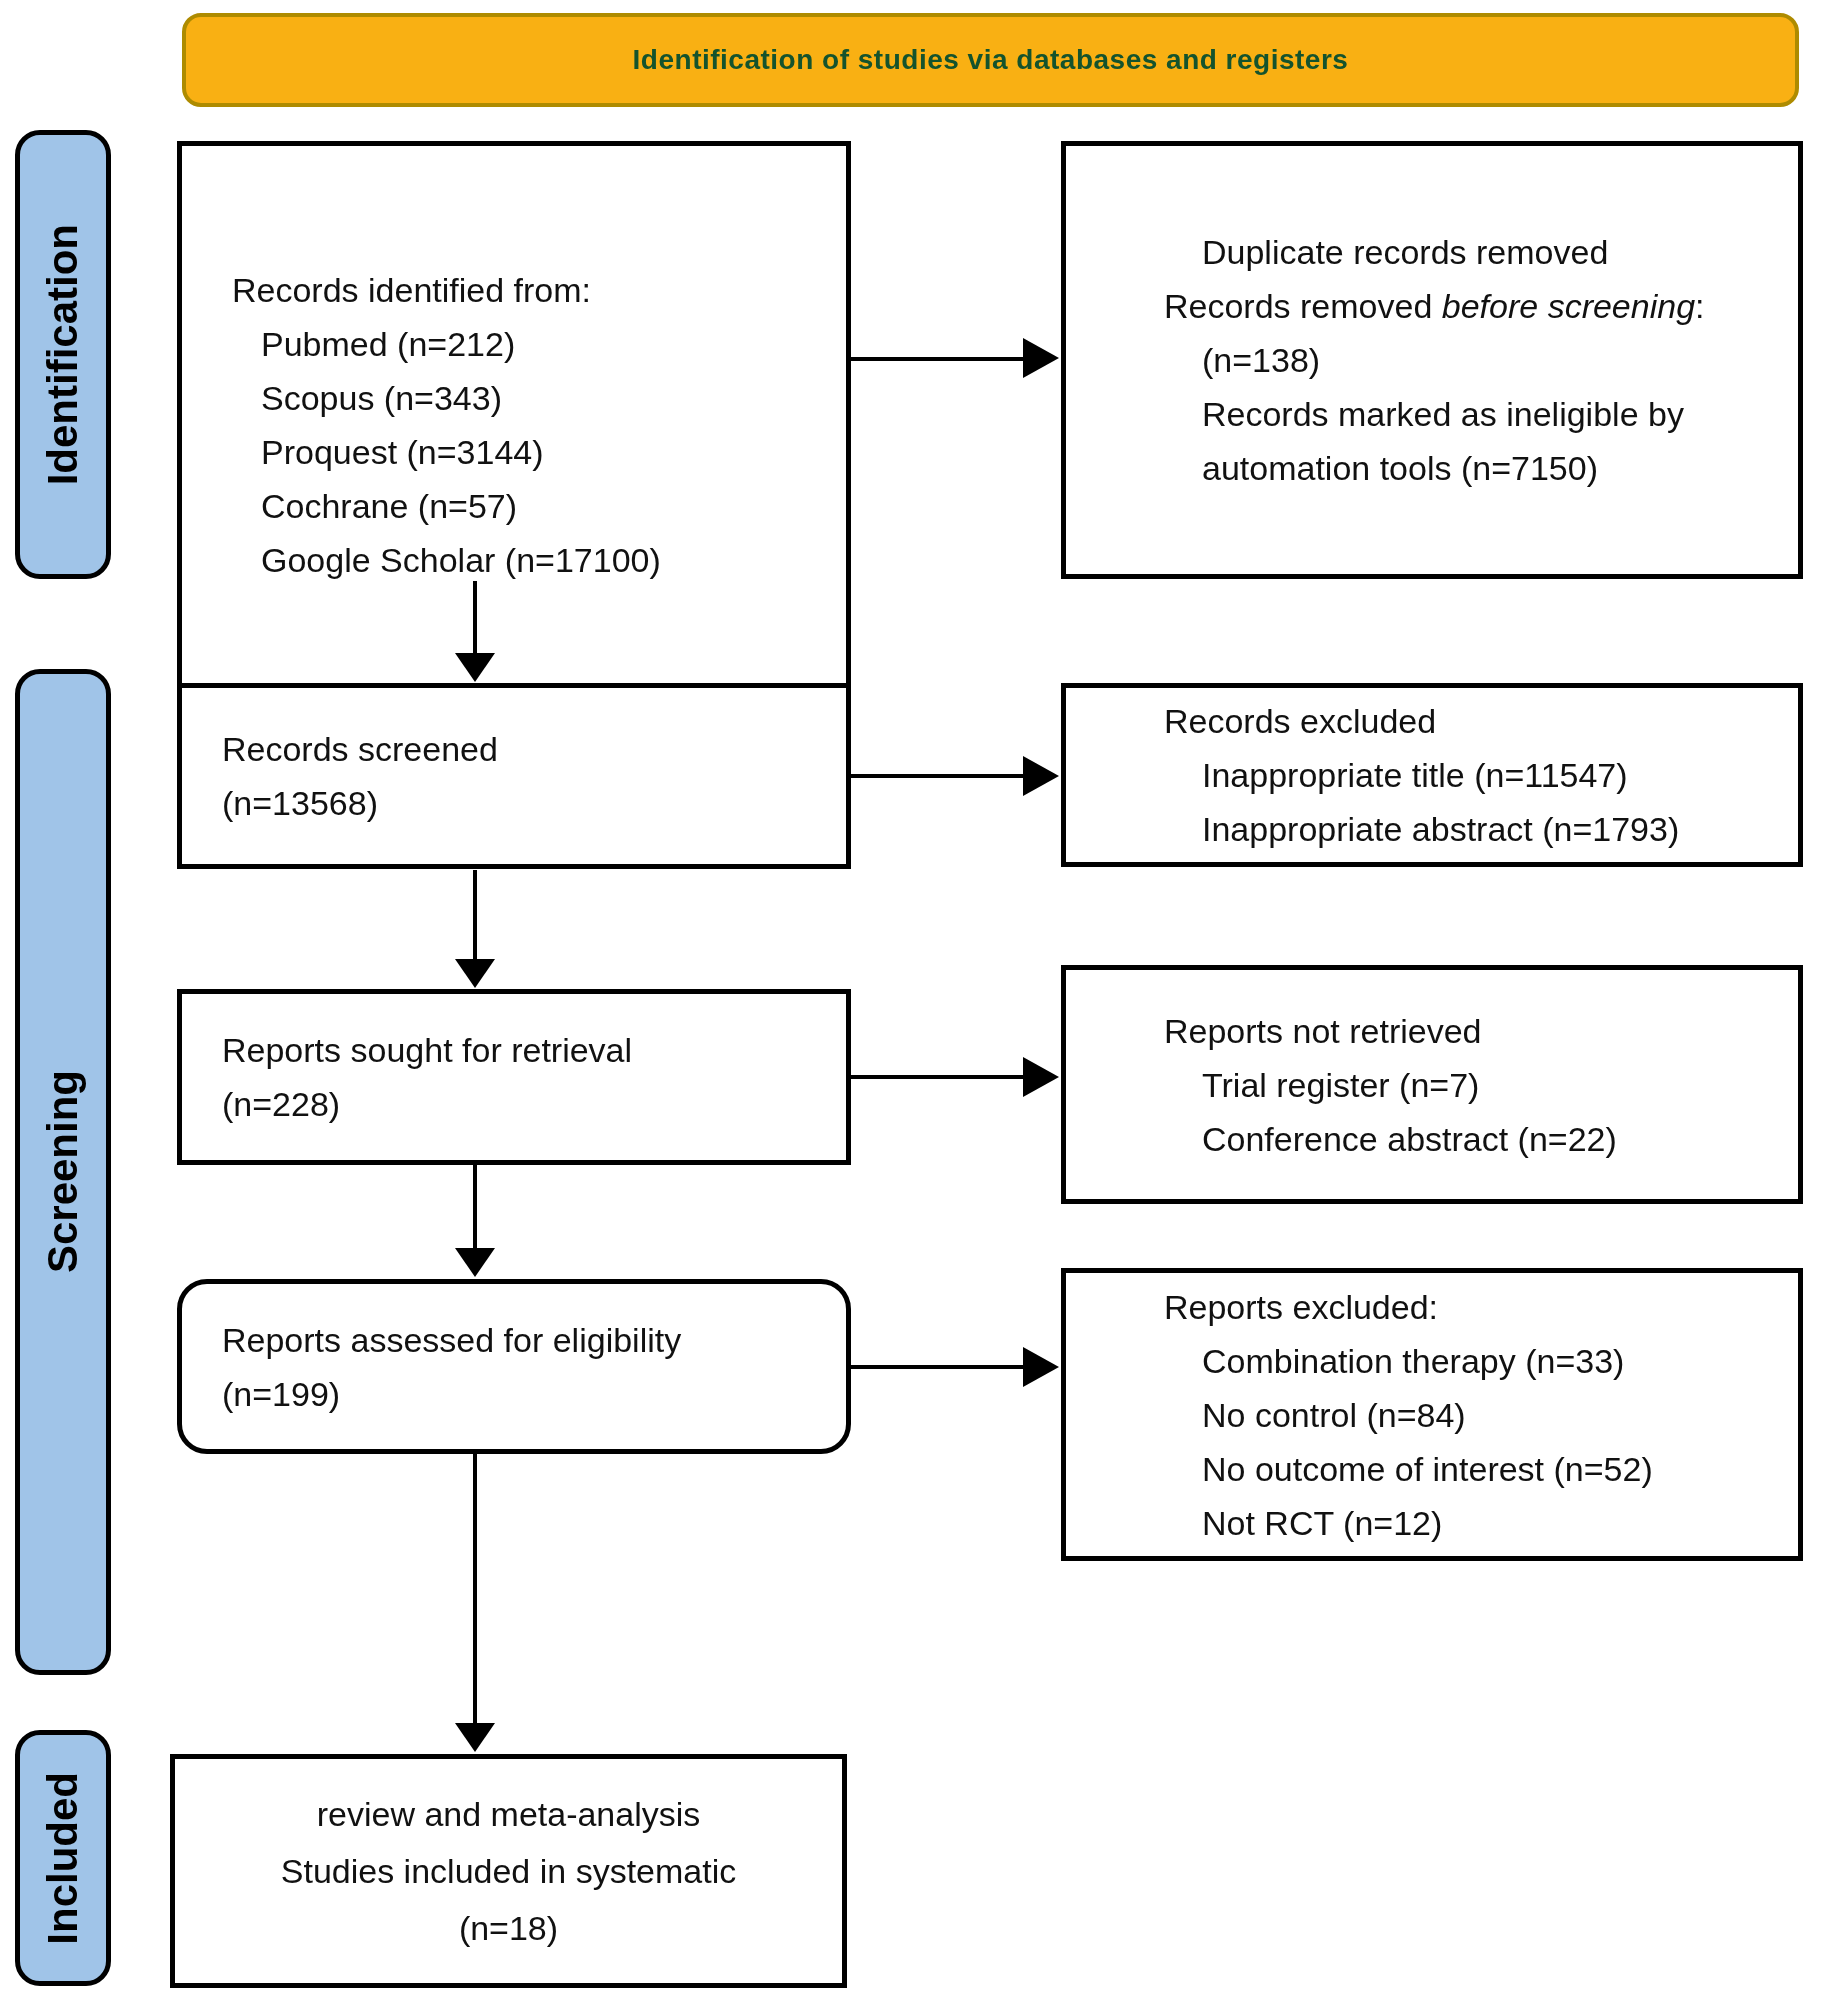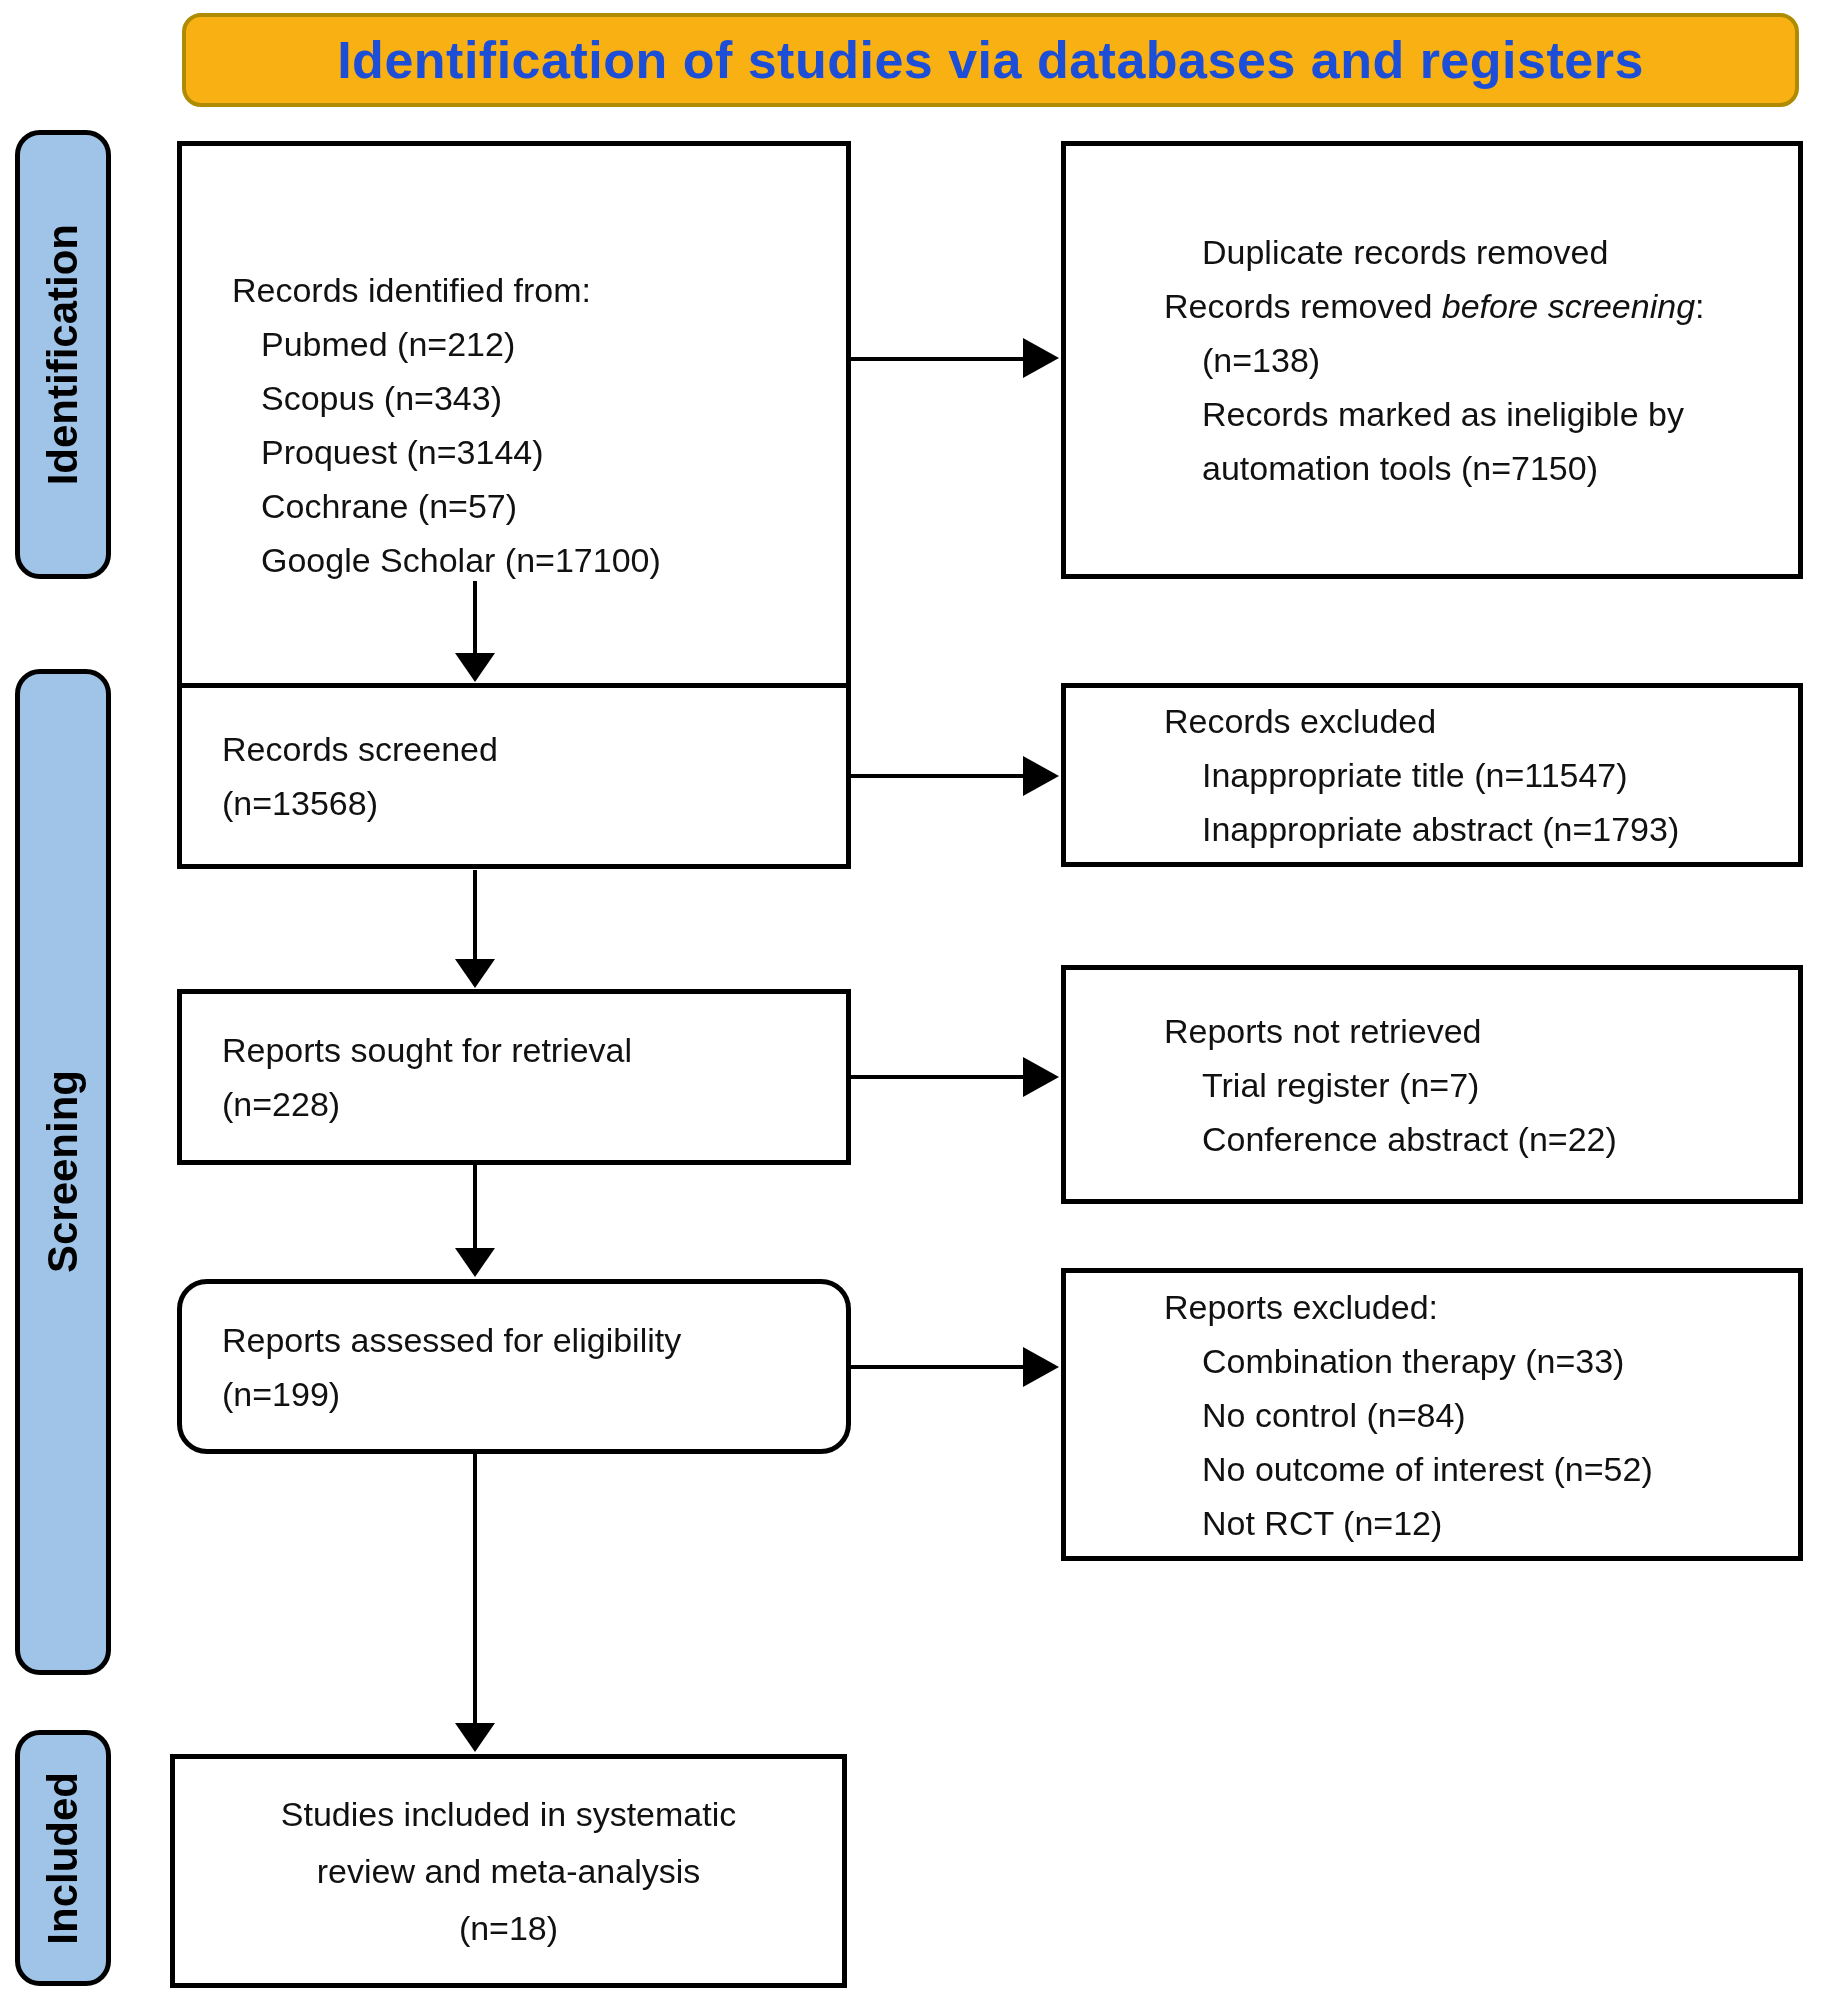--- a/index.html
+++ b/index.html
@@ -12,21 +12,21 @@
   html,body{margin:0;padding:0;background:var(--bg);}
   body{font-family:"Liberation Sans",sans-serif;color:#111;}
   .canvas{position:relative;width:1829px;height:2008px;background:var(--bg);overflow:hidden;}
 
   .banner{
     position:absolute;left:182px;top:13.4px;width:1617px;height:94px;
     background:var(--banner-fill);border:4.8px solid var(--banner-border);
     border-radius:19px;box-sizing:border-box;
     display:flex;align-items:center;justify-content:center;
   }
-  .banner-title{font-size:52px;font-weight:bold;color:#1d4ed8;letter-spacing:0.5px;}
+  .banner-title{font-size:28px;font-weight:bold;color:#14532d;letter-spacing:0.5px;}
 
   .side-bar{
     position:absolute;left:15.3px;width:96px;
     background:var(--sidebar-fill);border:5.7px solid #000;border-radius:25px;
     box-sizing:border-box;display:flex;align-items:center;justify-content:center;
   }
   .side-label{
     writing-mode:vertical-rl;transform:rotate(180deg);
     font-size:42px;font-weight:bold;color:#000;white-space:nowrap;
   }
@@ -130,22 +130,22 @@
 
   <div class="fbox box-right rbox4">
     <div class="line">Reports excluded:</div>
     <div class="line rindent">Combination therapy (n=33)</div>
     <div class="line rindent">No control (n=84)</div>
     <div class="line rindent">No outcome of interest (n=52)</div>
     <div class="line rindent">Not RCT (n=12)</div>
   </div>
 
   <div class="fbox box5">
+    <div class="line">review and meta-analysis</div>
     <div class="line">Studies included in systematic</div>
-    <div class="line">review and meta-analysis</div>
     <div class="line">(n=18)</div>
   </div>
 
   <div class="v-stem" style="top:581px;height:74px;"></div>
   <div class="v-head" style="top:653px;"></div>
 
   <div class="v-stem" style="top:870px;height:91px;"></div>
   <div class="v-head" style="top:959px;"></div>
 
   <div class="v-stem" style="top:1165px;height:85px;"></div>

